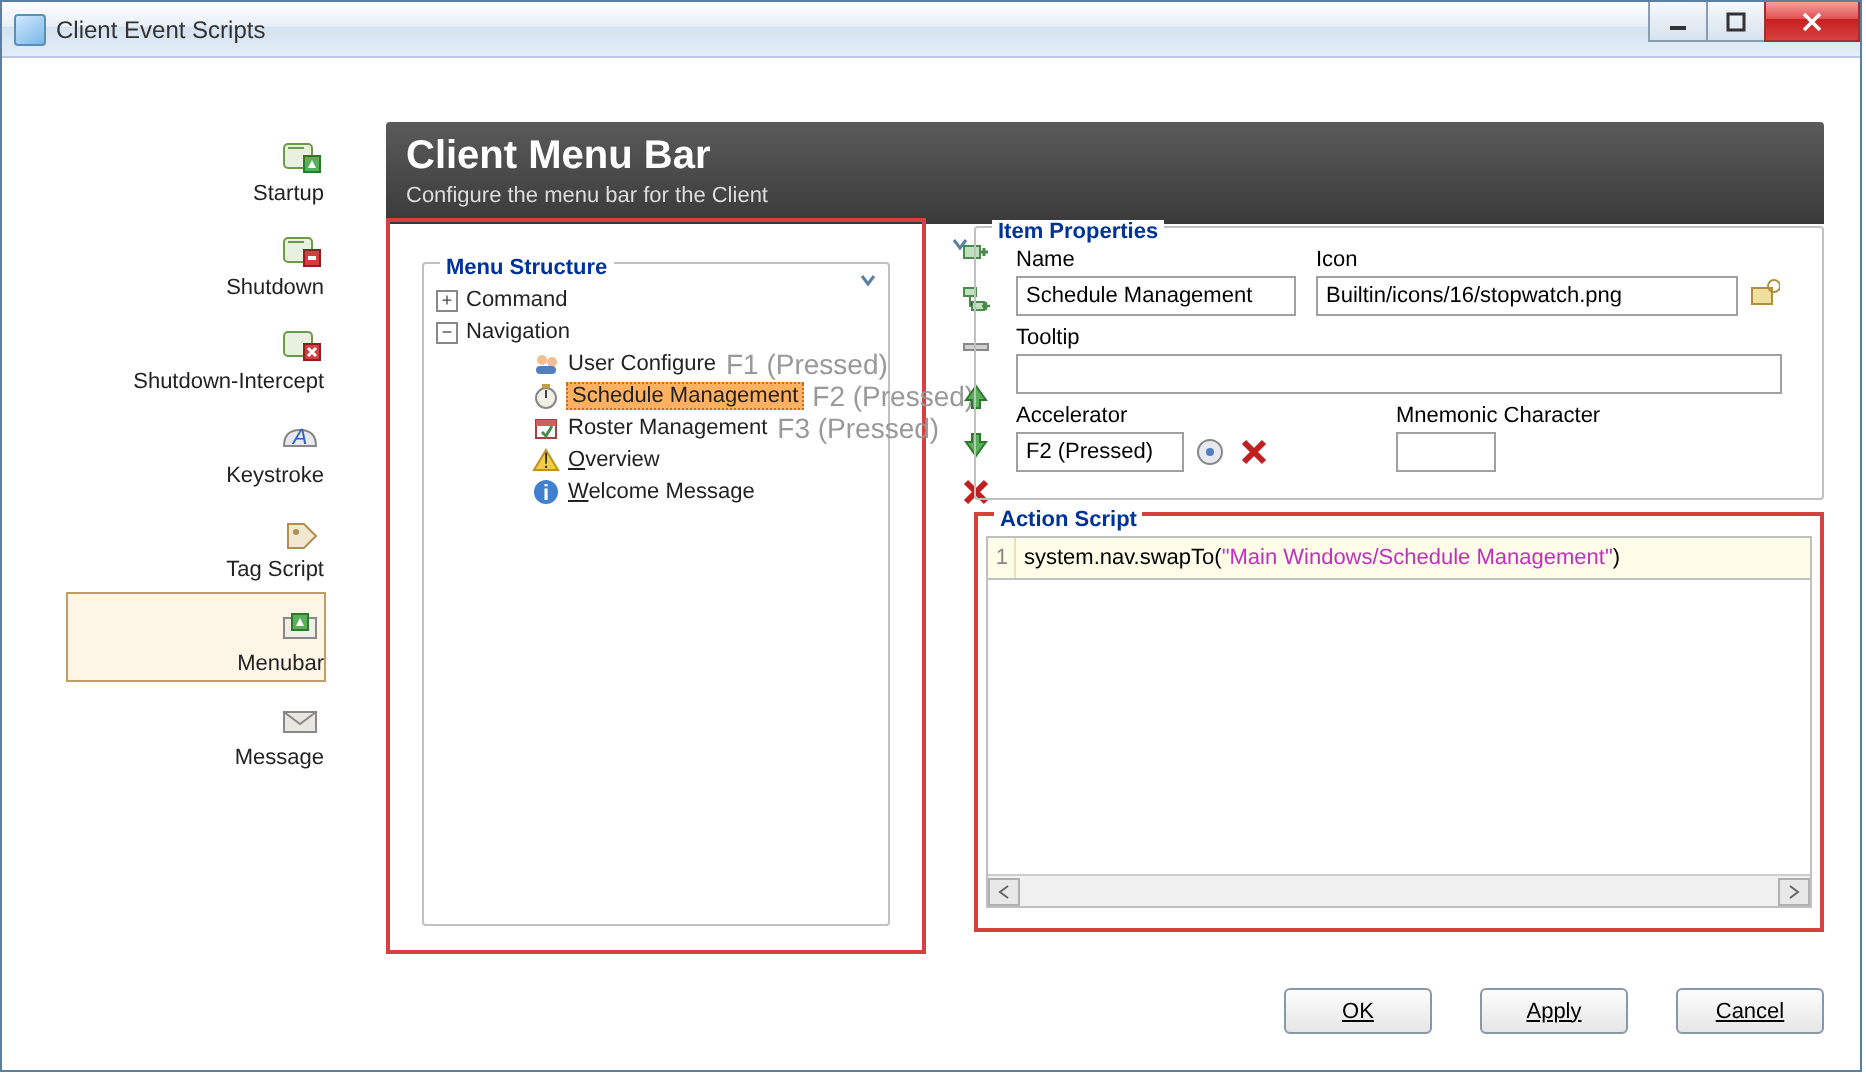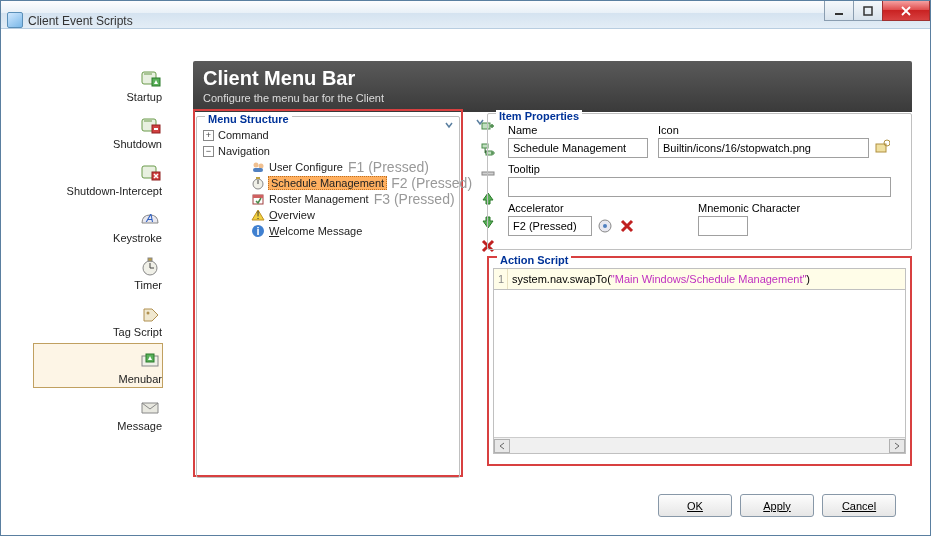--- a/index.html
+++ b/index.html
@@ -1,37 +1,37 @@
 <!DOCTYPE html>
 <html><head>
 <meta charset="utf-8">
 <style>
 *{box-sizing:border-box;margin:0;padding:0;font-family:Tahoma,Arial,sans-serif;font-size:11px}
 body{background:#fff;width:933px;height:538px;overflow:hidden}
 .window{width:931px;height:536px;border:1px solid #5a7fa0;position:relative;background:#fff}
-.titlebar{height:28px;background:linear-gradient(to bottom,#fdfdfe,#e8f0f7 45%,#d5e3f0 46%,#e3edf6);border-bottom:1px solid #b8cde0;display:flex;align-items:flex-end;padding-left:6px}
+.titlebar{height:28px;background:linear-gradient(to bottom,#fdfdfe,#e8f0f7 45%,#d5e3f0 46%,#e3edf6);border-bottom:1px solid #b8cde0;display:flex;align-items:center;padding-left:6px}
 .titlebar-icon{width:16px;height:16px;margin-right:5px;display:inline-block;background:linear-gradient(145deg,#d0e8ff,#7ab8e8);border:1px solid #5a8fb8;border-radius:2px}
 .titlebar-text{color:#333;font-size:12px}
 .titlebar-controls{position:absolute;right:0;top:0;display:flex;height:20px}
 .tb-btn{width:30px;height:20px;border:1px solid #8a9db0;border-top:none;background:linear-gradient(to bottom,#f5f8fb,#d8e3ed);display:flex;align-items:center;justify-content:center;margin-left:-1px;cursor:pointer}
 .tb-btn.close{width:48px;background:linear-gradient(to bottom,#f5a0a0,#e05050 45%,#c82020 46%,#d84040);border-color:#a03030}
 .tb-btn svg{width:10px;height:10px}
 .content{position:absolute;top:28px;left:0;right:0;bottom:0;padding:18px}
 .inner{width:100%;height:100%;position:relative}
 .sidebar{position:absolute;left:14px;top:14px;width:130px;display:flex;flex-direction:column;align-items:center;gap:2px}
 .sb-item{width:100%;display:flex;flex-direction:column;align-items:flex-end;padding:4px 0 2px;cursor:pointer;border:1px solid transparent}
 .sb-item.selected{background:#fdf5e6;border:1px solid #c0a060}
 .sb-icon{width:24px;height:24px;display:flex;align-items:center;justify-content:center;margin-bottom:1px}
 .sb-label{text-align:center;color:#222}
 .main-panel{position:absolute;left:174px;top:14px;right:0;bottom:40px}
 .header-bar{background:linear-gradient(to bottom,#5a5a5a,#3a3a3a);color:#fff;padding:6px 10px 8px;border-radius:2px 2px 0 0}
 .header-title{font-size:20px;font-weight:bold;margin-bottom:2px}
 .header-sub{font-size:11px;color:#ddd}
 .body-area{position:absolute;top:48px;left:0;right:0;bottom:0;display:flex}
-.left-col{width:270px;position:relative;border:2px solid #d84040;padding:1px}
+.left-col{width:270px;position:relative;border:2px solid #d84040;padding:16px}
 .right-col{flex:1;position:relative;margin-left:24px}
 .fieldset-label{position:absolute;top:-4px;left:8px;background:#fff;padding:0 3px;color:#003399;font-weight:bold;font-size:11px;z-index:2}
 .menu-structure-box{border:1px solid #c0c0c0;border-radius:2px;height:100%;padding:10px 6px 6px;position:relative;margin-top:4px}
 .tree{font-size:11px;color:#222}
 .tree-row{display:flex;align-items:center;height:16px;white-space:nowrap;cursor:pointer}
 .tree-row.indent2{padding-left:48px}
 .tree-toggle{width:11px;height:11px;border:1px solid #888;background:#fff;display:inline-flex;align-items:center;justify-content:center;font-size:9px;line-height:1;margin-right:3px;color:#444}
 .tree-icon{width:14px;height:14px;margin-right:3px;display:inline-flex;align-items:center;justify-content:center}
 .tree-label{padding:0 1px}
 .tree-hint{color:#999;font-size:14px;margin-left:4px}
@@ -48,21 +48,21 @@
 .prop-input{border:1px solid #a0a0a0;background:#fff;height:20px;padding:2px 4px;font-size:11px}
 .action-script-box{border:2px solid #d84040;margin-top:6px;height:210px;position:relative;padding:10px 4px 4px}
 .code-area{border:1px solid #c0c0c0;background:#fff;height:22px;display:flex;align-items:center;font-family:'Courier New',monospace;font-size:11px}
 .code-gutter{background:#fffde8;border-right:1px solid #e8e0c0;width:14px;text-align:right;padding-right:3px;color:#888;height:100%;display:flex;align-items:center;justify-content:flex-end}
 .code-line{padding-left:4px;background:#fffde8;flex:1;height:100%;display:flex;align-items:center}
 .code-line .black{color:#000}
 .code-line .str{color:#c030c0}
 .script-body{background:#fff;height:calc(100% - 28px);border:1px solid #c0c0c0;border-top:none;position:relative}
 .scrollbar-h{position:absolute;bottom:0;left:0;right:0;height:16px;background:#f0f0f0;border-top:1px solid #ccc;display:flex;align-items:center;justify-content:space-between}
 .scroll-btn{width:16px;height:14px;background:#e8e8e8;border:1px solid #b0b0b0;display:flex;align-items:center;justify-content:center;cursor:pointer}
-.footer{position:absolute;bottom:0;right:16px;display:flex;gap:8px}
+.footer{position:absolute;bottom:0;right:0;display:flex;gap:24px}
 .dlg-btn{min-width:74px;height:23px;border:1px solid #8898a8;background:linear-gradient(to bottom,#fdfdfd,#e6e6e6);border-radius:3px;cursor:pointer;font-size:11px;display:flex;align-items:center;justify-content:center}
 .dlg-btn span{text-decoration:underline}
 .icon-btn{width:18px;height:18px;cursor:pointer;display:inline-flex;align-items:center;justify-content:center}
 </style>
 </head>
 <body>
 
 <div class="window">
   <div class="titlebar">
     <span class="titlebar-icon"></span>
@@ -123,30 +123,20 @@
           <span class="sb-label">Shutdown-Intercept</span>
         </div>
         <div class="sb-item">
           <span class="sb-icon">
               <svg width="24" height="24">
                 <path d="M4 16 Q4 8 12 8 Q20 8 20 16 Z" fill="#e8e8f0" stroke="#888"></path>
                 <text x="12" y="15" font-size="10" fill="#3060c0" text-anchor="middle" font-style="italic">A</text>
               </svg>
             </span>
           <span class="sb-label">Keystroke</span>
-        </div>
-        <div class="sb-item">
-          <span class="sb-icon">
-              <svg width="24" height="24">
-                <circle cx="12" cy="14" r="7" fill="#f0f0e8" stroke="#888"></circle>
-                <rect x="10" y="4" width="4" height="3" fill="#c0a040" stroke="#888"></rect>
-                <path d="M12 14 L12 9 M12 14 L16 14" stroke="#444"></path>
-              </svg>
-            </span>
-          <span class="sb-label">Timer</span>
         </div>
         <div class="sb-item">
           <span class="sb-icon">
               <svg width="24" height="24">
                 <path d="M6 8 L14 8 L20 14 L14 20 L6 20 Z" fill="#f0e8d0" stroke="#b09050"></path>
                 <circle cx="10" cy="12" r="1.5" fill="#b09050"></circle>
               </svg>
             </span>
           <span class="sb-label">Tag Script</span>
         </div>

